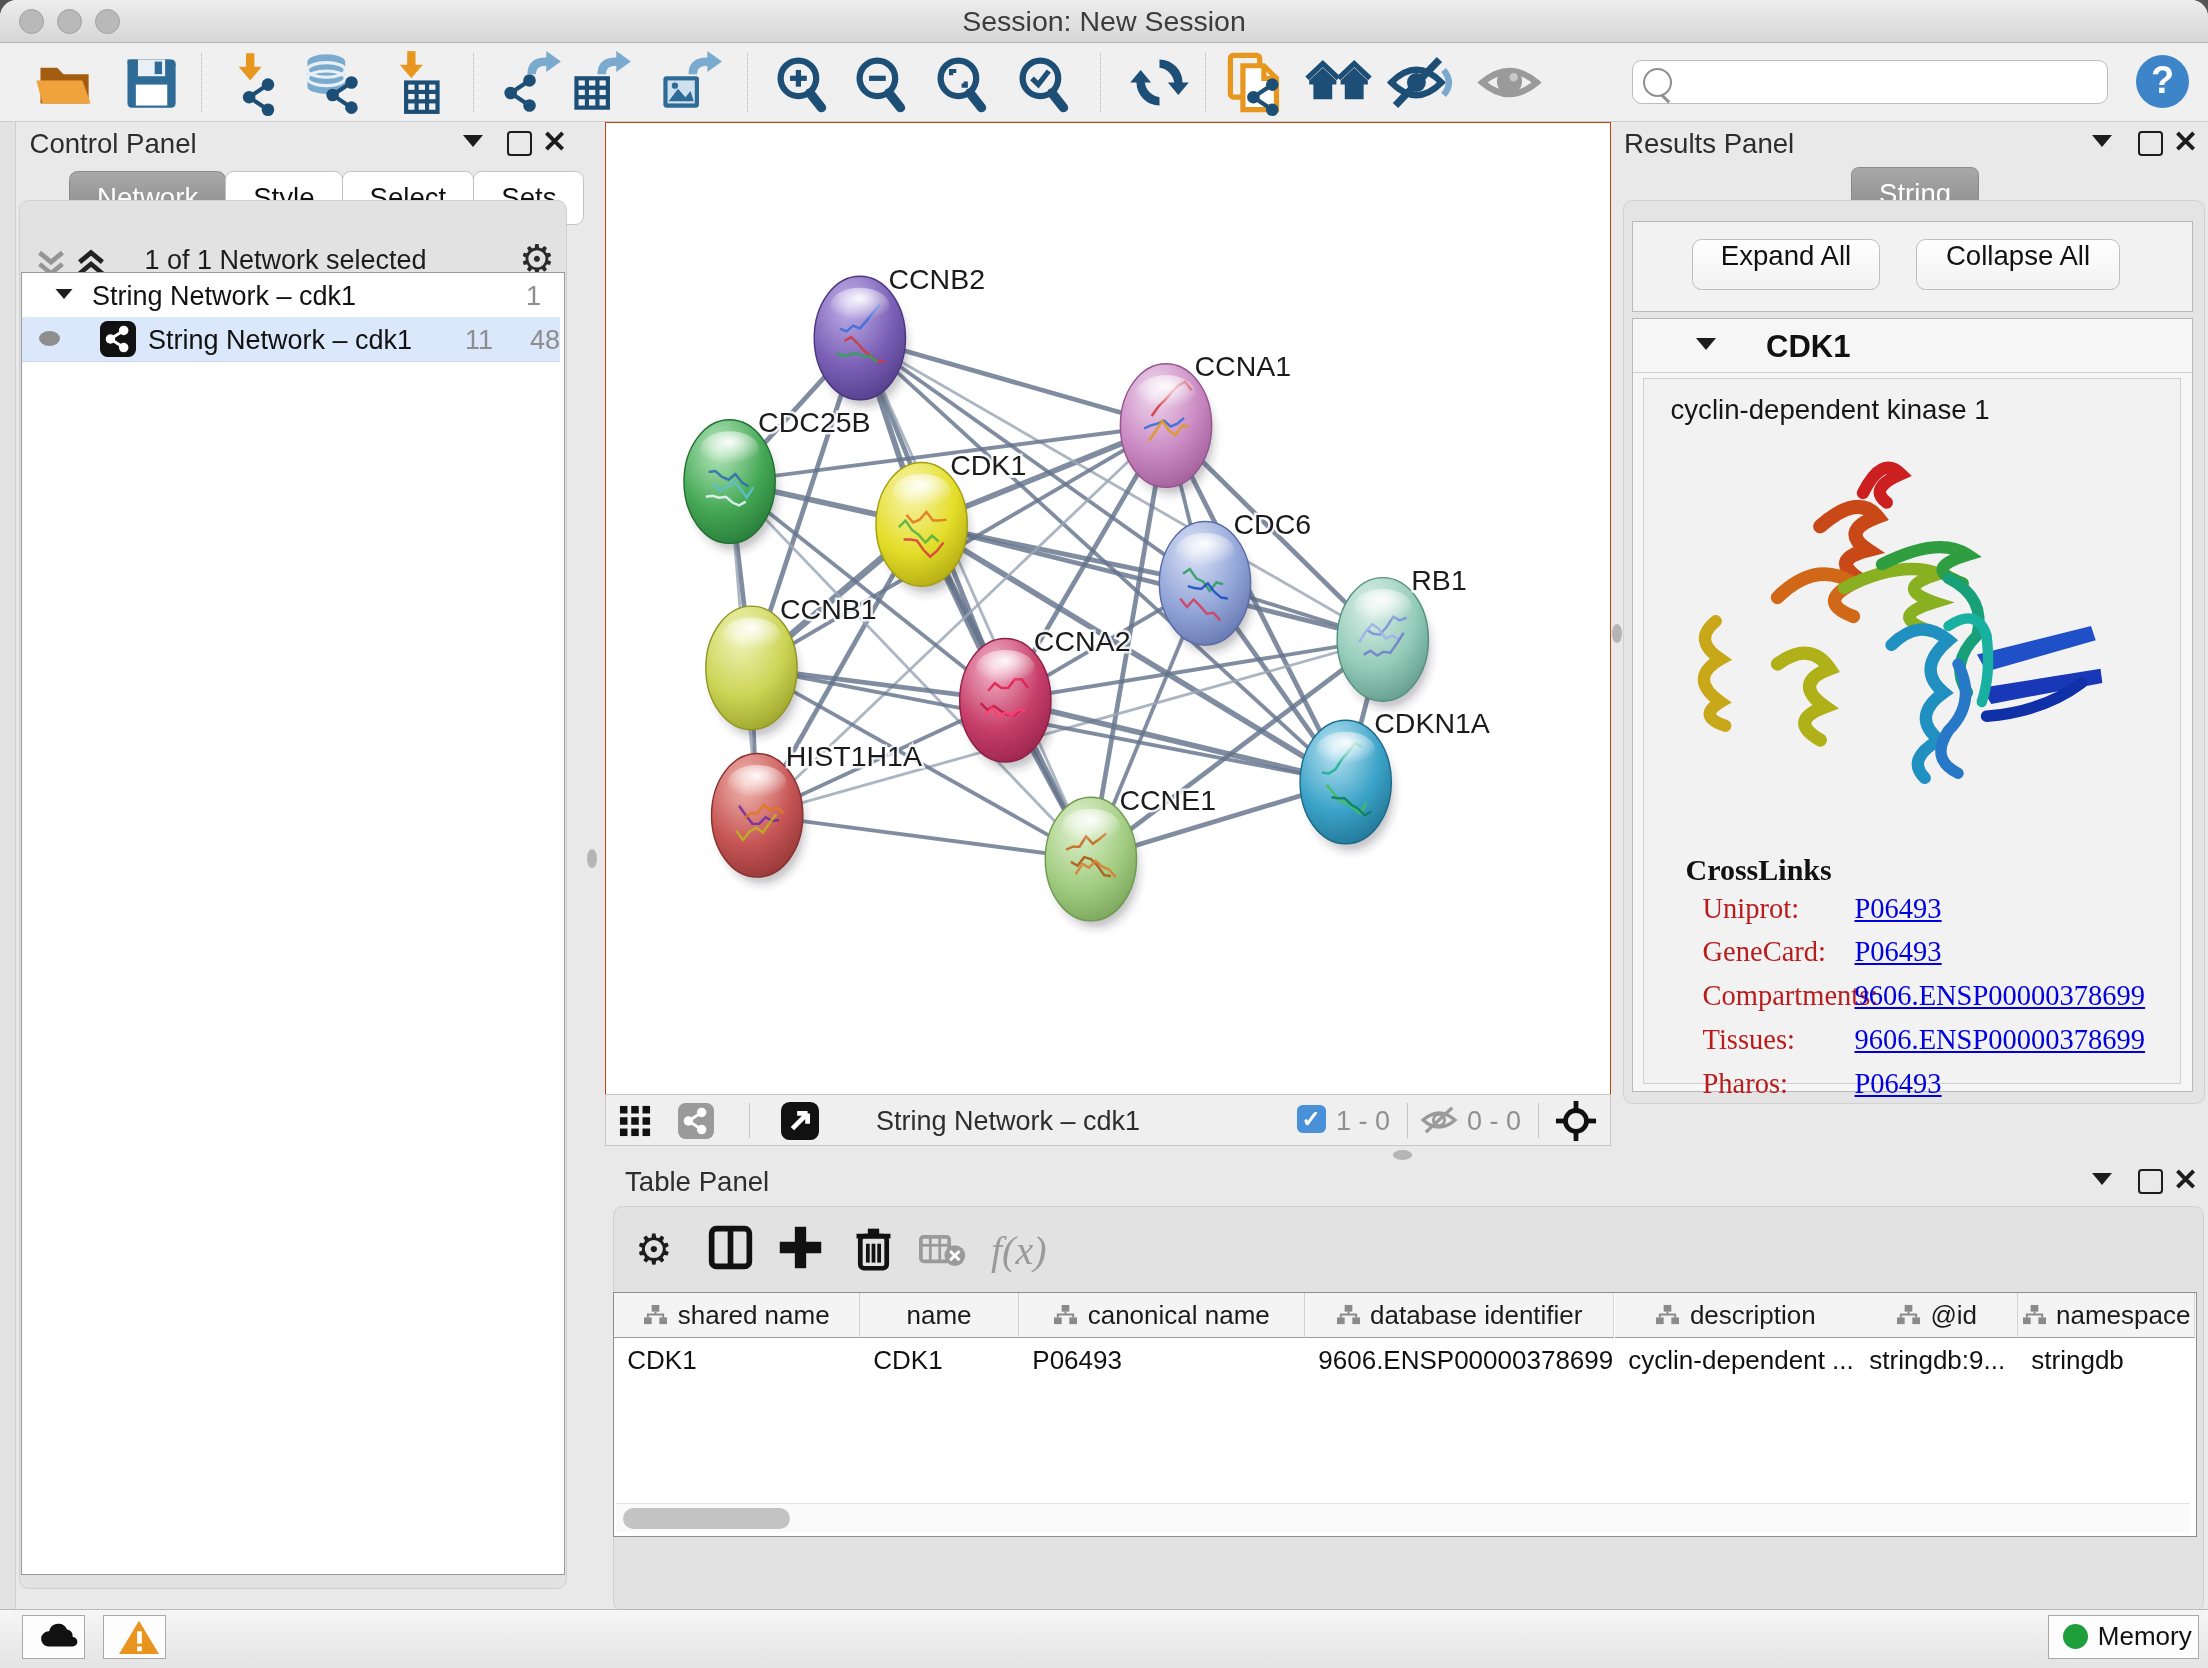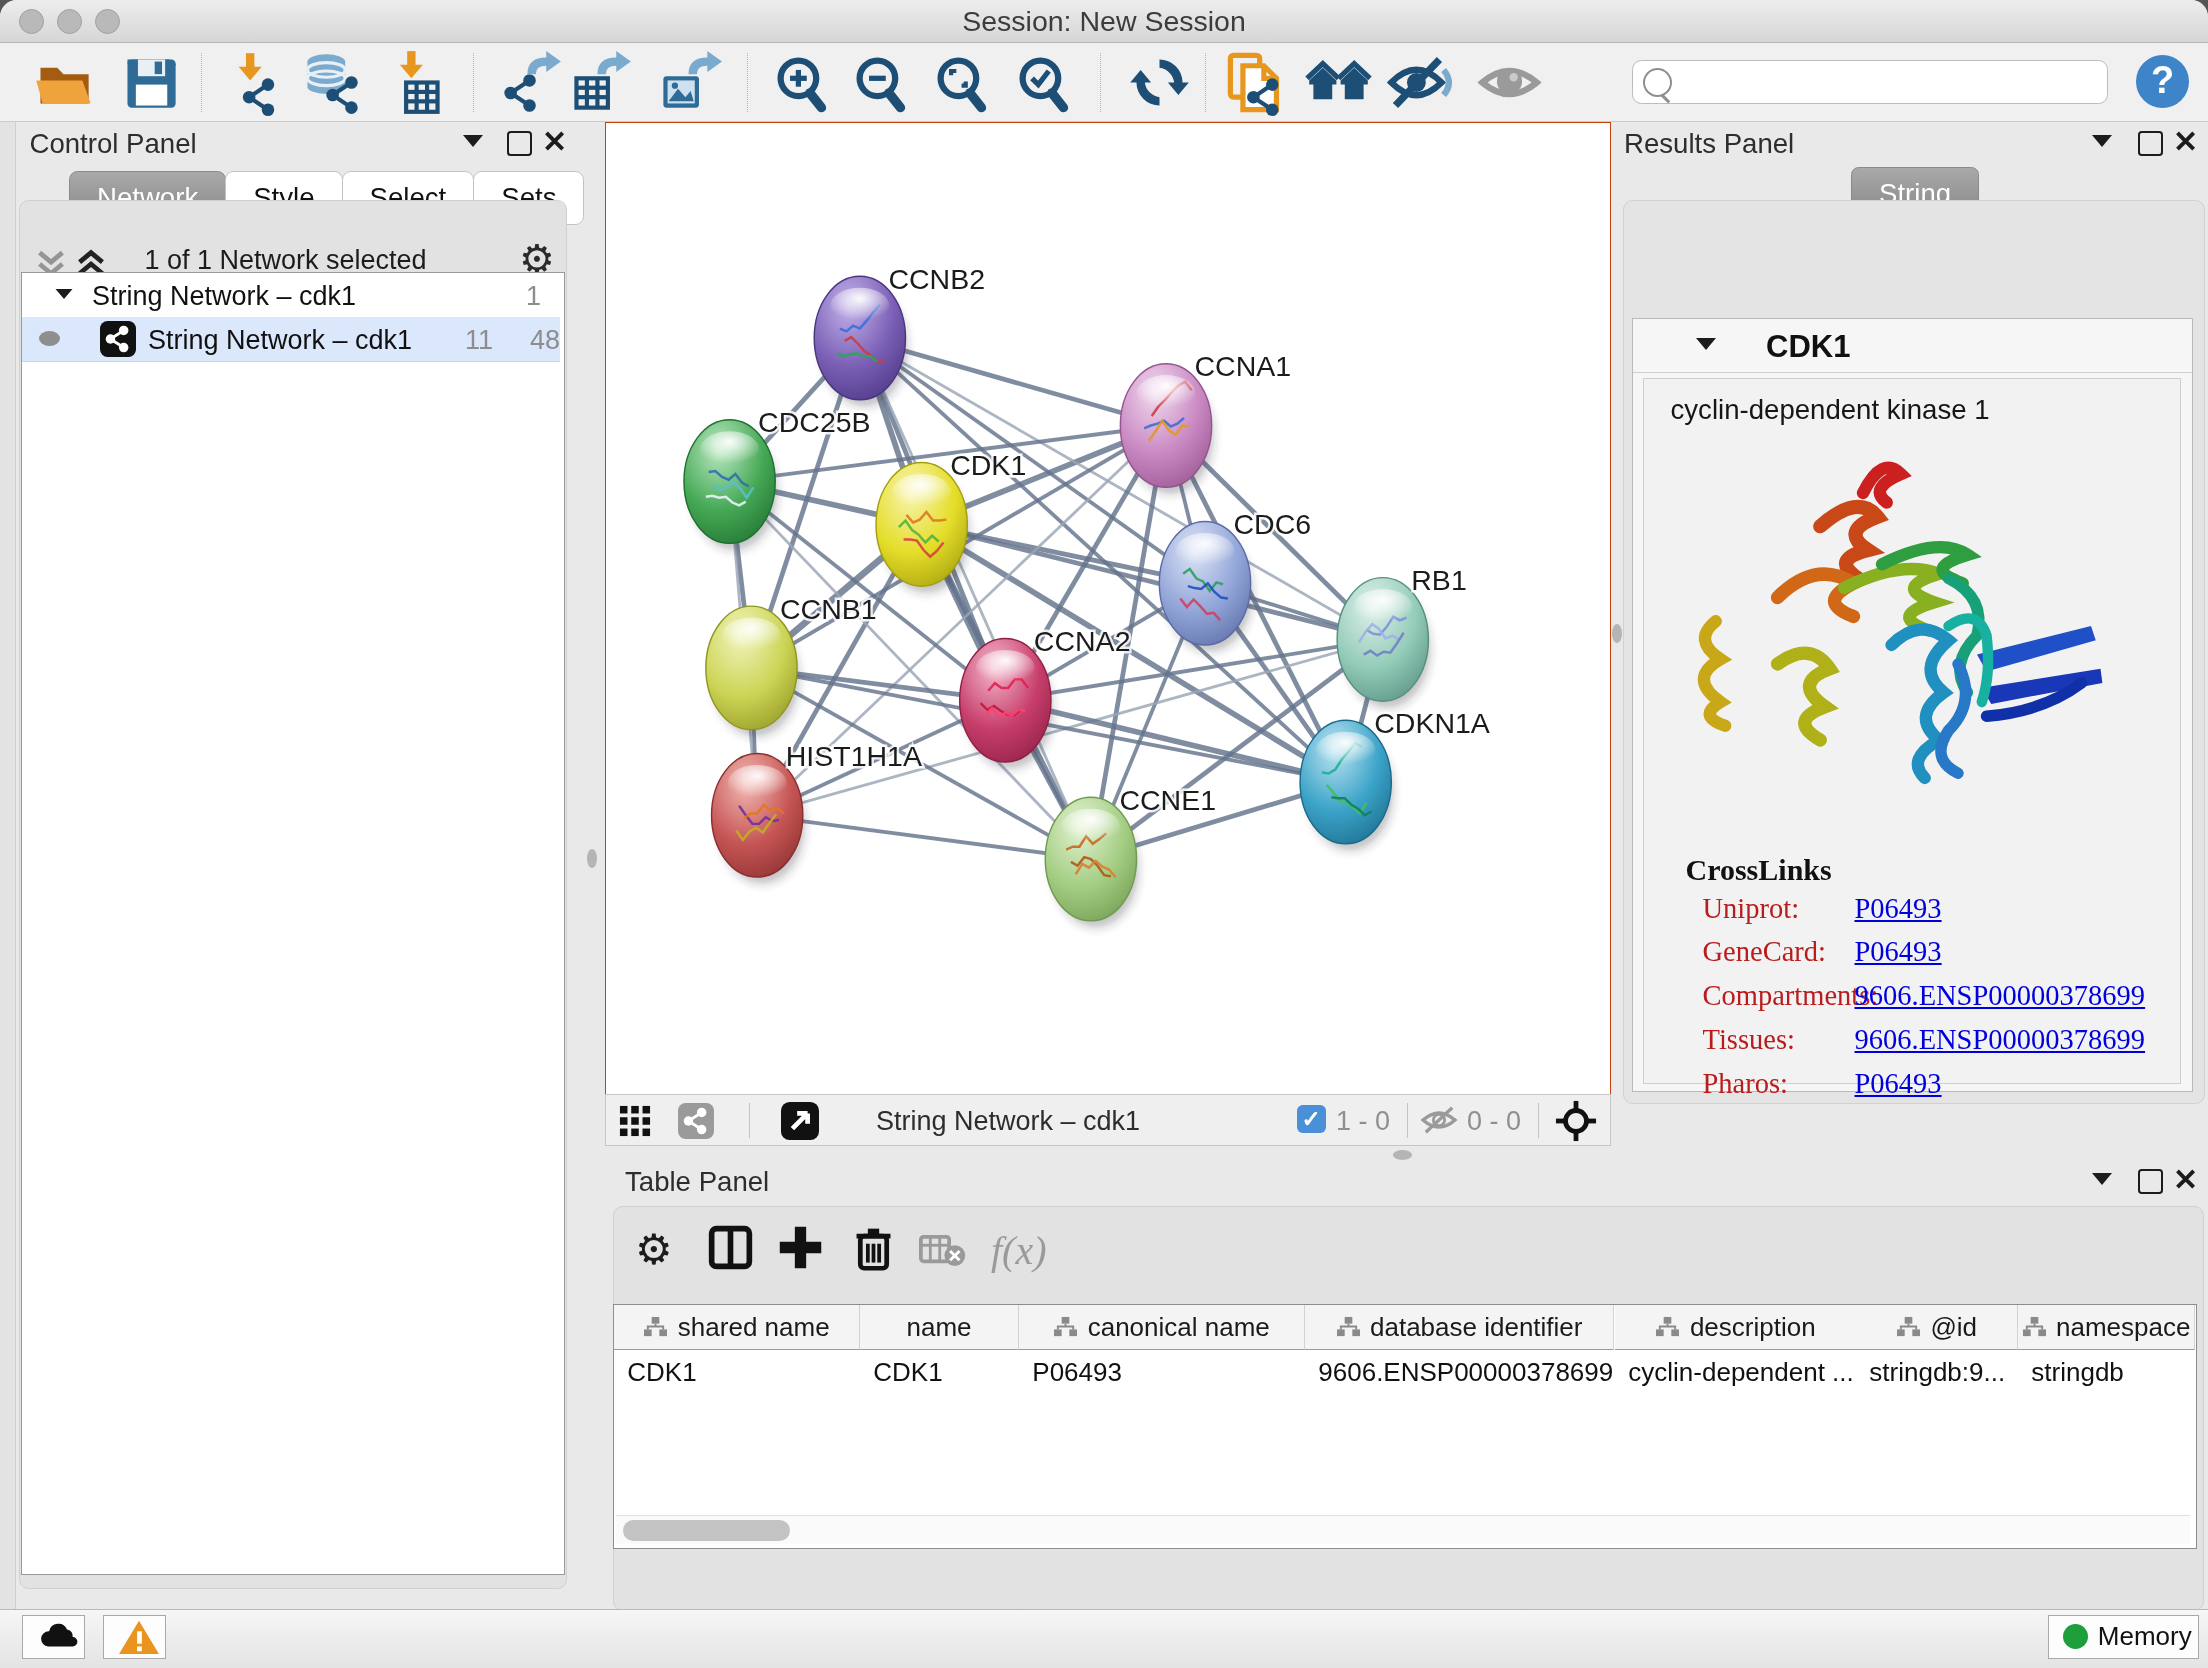--- a/index.html
+++ b/index.html
@@ -68,21 +68,21 @@
   #rp-content{position:absolute;left:9.5px;top:59px;width:536px;height:704px;background:#f2f2f2;
     border:1px solid #cfcfcf;}
   #rp-desc{font-size:27.6px;color:#161616;}
   .xl-head{font-family:"Liberation Serif",serif;font-size:30px;font-weight:bold;color:#111;}
   .xl-label{font-family:"Liberation Serif",serif;font-size:28.5px;color:#b91c1c;}
   .xl-link{font-family:"Liberation Serif",serif;font-size:28.5px;color:#0000dd;text-decoration:underline;}
   
   #tp-gray{left:613px;top:1206px;width:1589px;height:403px;background:#e2e2e2;border-radius:9.5px;
     border:1px solid #d0d0d0;}
   .tpi{width:49px;height:49px;top:1223px;}
-  #tbl{left:613px;top:1292px;width:1582px;height:243px;background:#fff;border:1.9px solid #8d8d8d;margin-top:12px;}
+  #tbl{left:613px;top:1292px;width:1582px;height:243px;background:#fff;border:1.9px solid #8d8d8d;}
   .th{position:absolute;top:0;height:44px;background:#f4f4f4;border-right:1px solid #d2d2d2;
     font-size:26px;color:#1a1a1a;display:flex;align-items:center;justify-content:center;gap:9.5px;
     border-bottom:1.9px solid #9a9a9a;white-space:nowrap;overflow:hidden;}
   .td{position:absolute;top:46px;height:42px;font-size:26px;color:#111;line-height:42px;
     padding-left:13.3px;white-space:nowrap;overflow:hidden;box-sizing:border-box;}
   #tbl-scroll{position:absolute;left:1.9px;bottom:3.8px;width:1574px;height:28.5px;background:#fafafa;
     border-top:1px solid #e2e2e2;}
   #tbl-thumb{position:absolute;left:7.6px;top:3.8px;width:167px;height:21px;border-radius:10.5px;background:#c3c3c3;}
   #tp-tabs{left:1123px;top:1550px;}
   
@@ -585,20 +585,24 @@
       <line x1="32" y1="22" x2="43" y2="22" stroke="#111" stroke-width="5"></line>
     </svg>
   </div>
 
   <div class="abs panel-title" style="left:1624px;top:128px">Results Panel</div>
   <div class="abs caret" style="left:2092px;top:135px"></div>
   <div class="abs float-box" style="left:2138px;top:131px"></div>
   <div class="abs close-x" style="left:2173px;top:131px">✕</div>
   <div class="abs tab active" style="left:1851px;top:167px;border-radius:7.6px">String</div>
   <div id="rp-gray" class="abs"></div>
+  <div id="rp-expand-box" class="abs">
+    <div class="rp-btn" style="left:59px;width:186px">Expand All</div>
+    <div class="rp-btn" style="left:283px;width:202px">Collapse All</div>
+  </div>
   <div id="rp-section" class="abs">
     <div id="rp-sec-head">
       <div class="abs caret" style="left:63px;top:19px"></div>
       <div class="abs" style="left:133px;top:9.5px" id="rp-entry-name">CDK1</div>
     </div>
     <div id="rp-content">
       <div class="abs" style="left:27px;top:15px" id="rp-desc">cyclin-dependent kinase 1</div>
       <svg class="abs" style="left:19px;top:57px" width="495" height="399" viewBox="0 0 520 420">
         <g fill="none" stroke-linecap="round">
           <path d="M210 60 Q230 20 250 40 Q215 55 235 70" stroke="#cc2020" stroke-width="13"></path>

